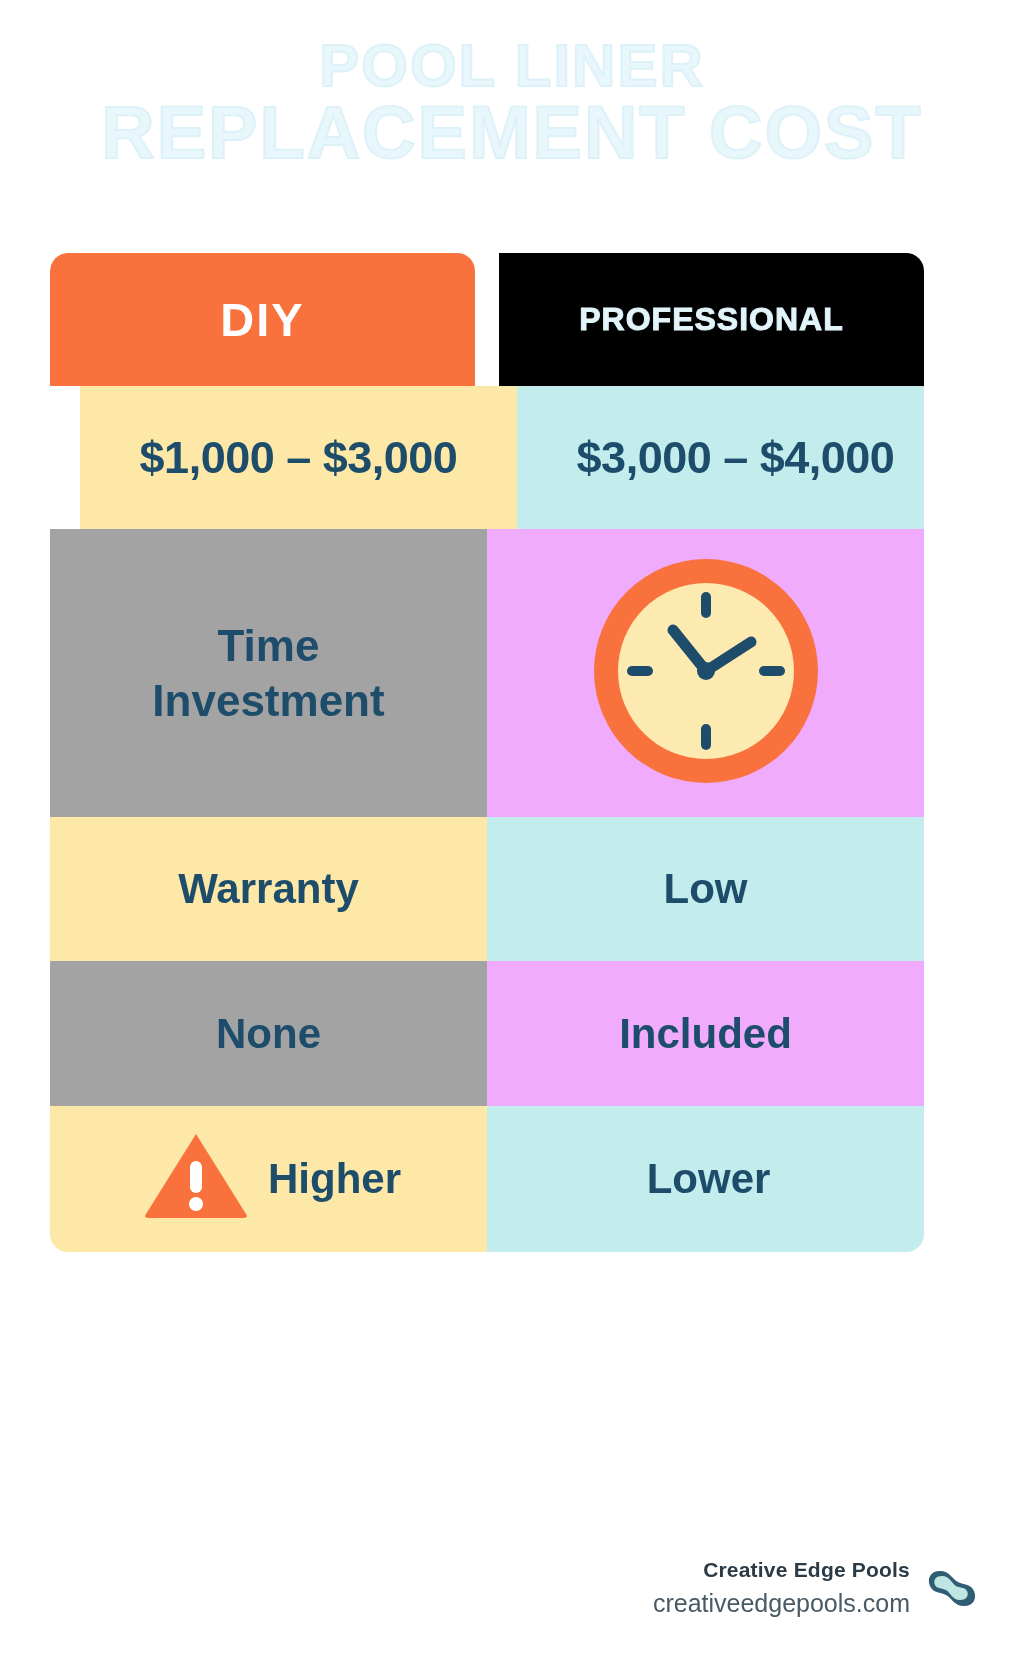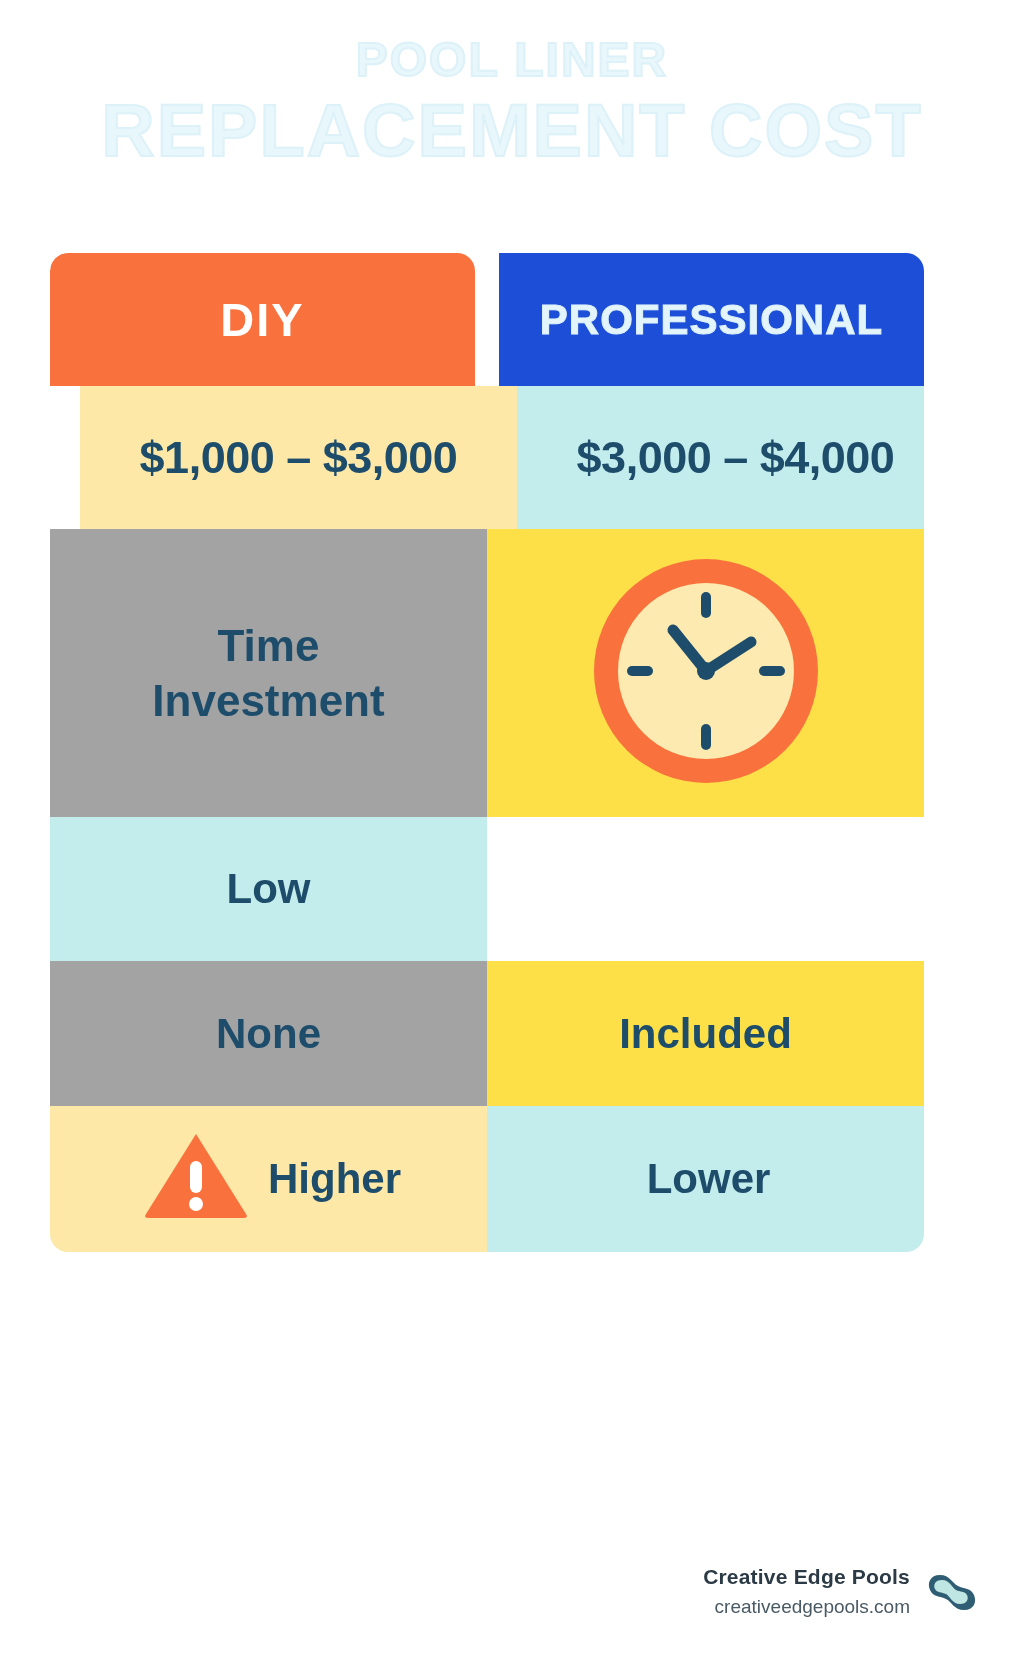--- a/index.html
+++ b/index.html
@@ -32,22 +32,22 @@
   }
   .title-line {
     font-weight: bold;
     letter-spacing: 2px;
     line-height: 1.0;
     color: #e8f7fb;
     text-transform: uppercase;
     -webkit-text-stroke: 2px #ddf1f8;
   }
   .title-line-1 {
-    font-size: 48px;
-    margin-bottom: 10px;
+    font-size: 60px;
+    margin-bottom: 0;
   }
   .title-line-2 {
     font-size: 74px;
   }
 
   
   .table {
     position: absolute;
     left: 50px;
     top: 253px;
@@ -74,38 +74,38 @@
   
   .row-head { height: 133px; gap: 24px; }
   .head-diy {
     background: #f9713c;
     color: #ffffff;
     font-size: 47px;
     letter-spacing: 2px;
     border-radius: 18px 18px 0 0;
   }
   .head-pro {
-    background: #1d4ed8;
+    background: #000000;
     color: #e3f5fa;
-    font-size: 42px;
+    font-size: 32px;
     letter-spacing: 1px;
     -webkit-text-stroke: 1px #ddf1f8;
   }
 
   
   .row-price { height: 143px; padding-left: 30px; }
   .row-time  { height: 288px; }
   .row-warr  { height: 144px; }
   .row-none  { height: 145px; }
   .row-cost  { height: 146px; }
 
   .left-a  { background: #fde8a8; }
   .left-b  { background: #a3a3a3; }
   .right-a { background: #c3eced; }
-  .right-b { background: #fde047; }
+  .right-b { background: #f0abfc; }
 
   .cell-price-left  { font-size: 45px; letter-spacing: -0.5px;}
   .cell-price-right { font-size: 45px; letter-spacing: -0.5px;}
   .cell-time-left   { font-size: 44px; line-height: 1.25; }
   .cell-warr        { font-size: 42px; }
   .cell-none        { font-size: 42px; }
   .cell-cost        { font-size: 42px; padding-left: 6px; }
 
   .bl-left  { border-radius: 0 0 0 18px; }
   .bl-right { border-radius: 0 0 18px 0; }
@@ -130,21 +130,21 @@
     text-align: right;
     color: #2b3a44;
   }
   .footer-brand {
     font-size: 21px;
     font-weight: bold;
     letter-spacing: 0.2px;
     margin-bottom: 7px;
   }
   .footer-url {
-    font-size: 19px;
+    font-size: 25px;
     color: #4a5a64;
   }
   .footer-logo {
     width: 52px;
     height: 42px;
     display: flex;
     align-items: center;
     justify-content: center;
   }
 </style>
@@ -188,20 +188,21 @@
             <rect x="168" y="110" width="26" height="10" rx="5" fill="#1d4d6b"></rect>
             <line x1="115" y1="115" x2="82" y2="74" stroke="#1d4d6b" stroke-width="11" stroke-linecap="round"></line>
             <line x1="115" y1="115" x2="160" y2="86" stroke="#1d4d6b" stroke-width="11" stroke-linecap="round"></line>
             <circle cx="115" cy="115" r="9" fill="#1d4d6b"></circle>
           </svg>
         </span>
       </div>
     </div>
 
     <div class="row row-warr">
+      <div class="cell left-a cell-warr">Warranty</div>
       <div class="cell right-a cell-warr">Low</div>
     </div>
 
     <div class="row row-none">
       <div class="cell left-b cell-none">None</div>
       <div class="cell right-b cell-none">Included</div>
     </div>
 
     <div class="row row-cost">
       <div class="cell left-a cell-cost bl-left">

